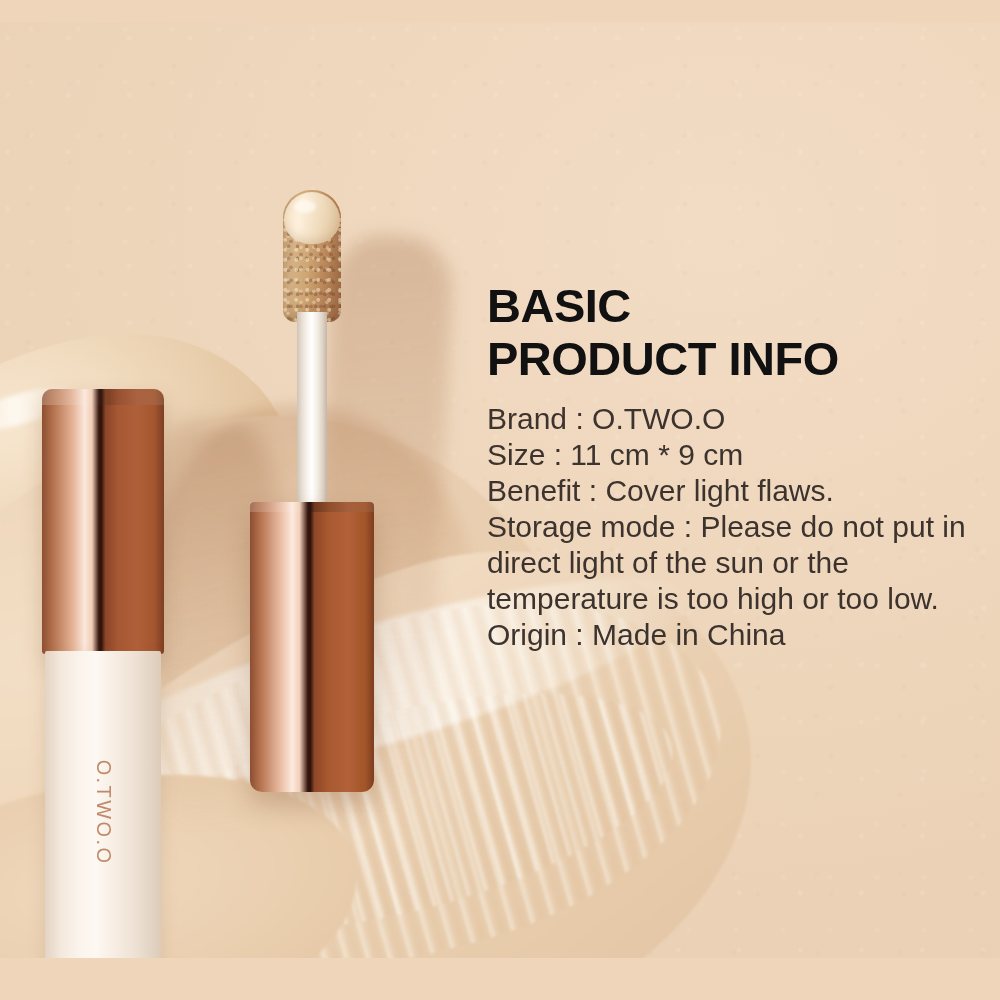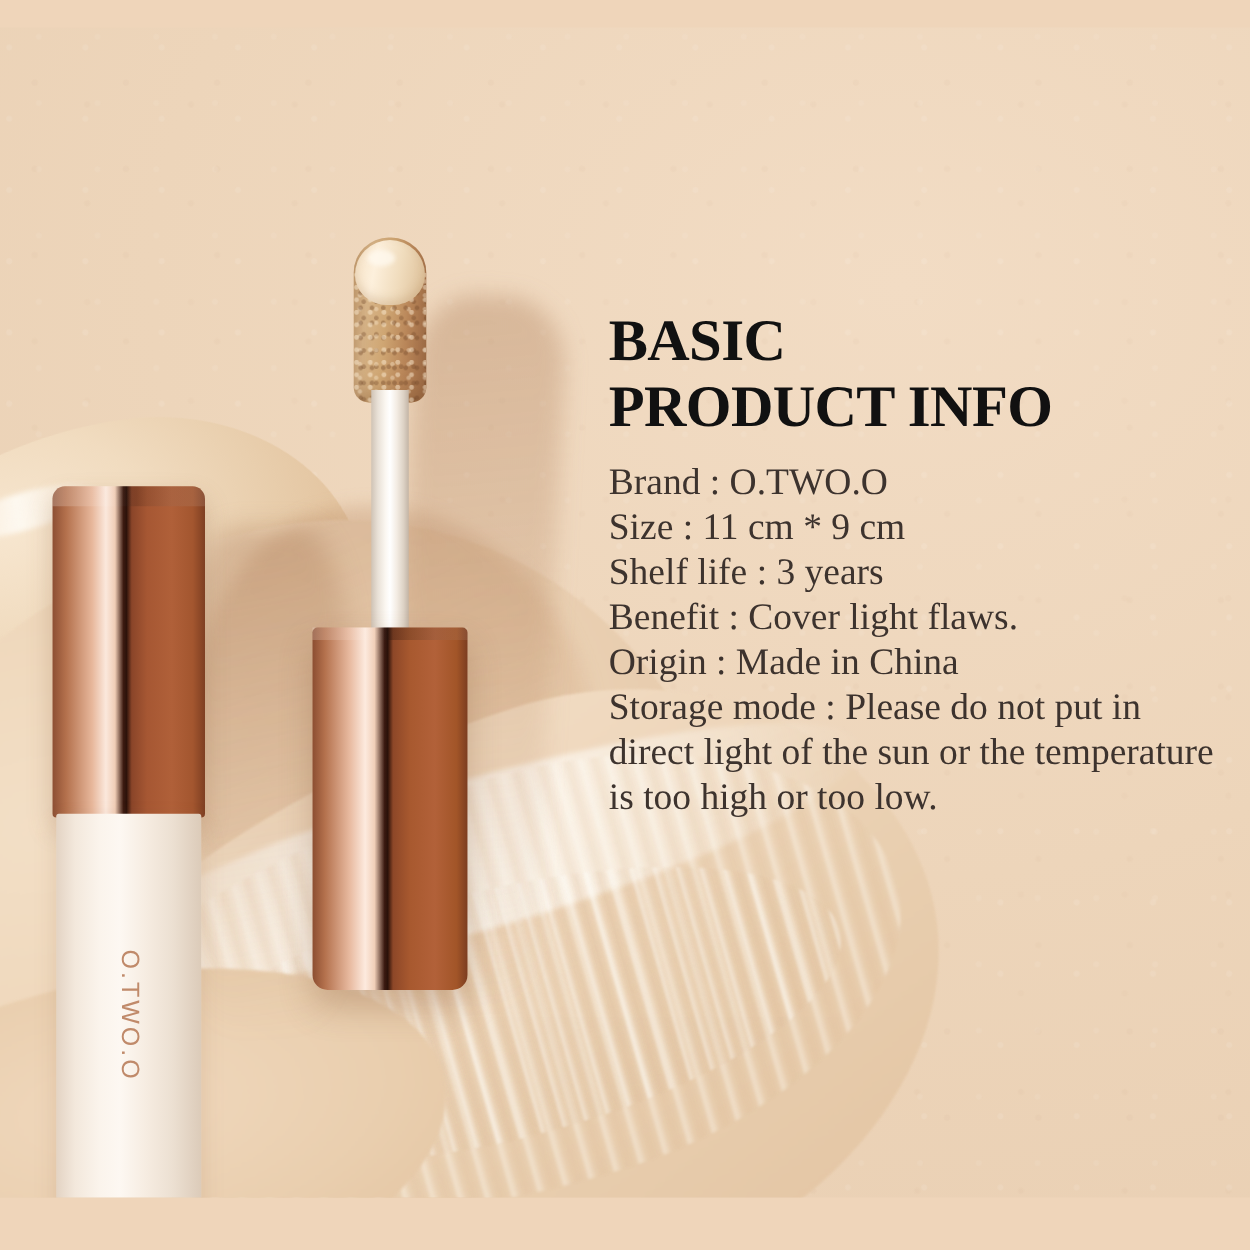--- a/index.html
+++ b/index.html
@@ -315,23 +315,22 @@
     background: linear-gradient(170deg, rgba(165,114,76,.34) 0%, rgba(180,132,94,.16) 55%, rgba(190,146,108,0) 100%);
     filter: blur(10px);
     border-radius: 30%;
     pointer-events: none;
   }
 
   
   #info {
     position: absolute;
     left: 487px;
-    top: 225px;
+    top: 258px;
     width: 500px;
-    font-family: Liberation Serif, serif;
   }
   #info .heading {
     color: #111111;
     font-size: 47px;
     font-weight: bold;
     line-height: 1.12;
     letter-spacing: -0.5px;
     margin: 0 0 16px 0;
   }
   #info .heading div { white-space: nowrap; }
@@ -387,21 +386,20 @@
     </div>
 
     <div id="info">
       <div class="heading">
         <div>BASIC</div>
         <div>PRODUCT INFO</div>
       </div>
       <div class="specs">
         <div class="spec">Brand :  O.TWO.O</div>
         <div class="spec">Size :  11 cm * 9 cm</div>
-        <div class="spec">Shelf life :  3 years</div>
         <div class="spec">Benefit :  Cover light flaws.</div>
+        <div class="spec wrap">Storage mode  :  Please do not put in direct light of the sun or the temperature is too high or too low.</div>
         <div class="spec">Origin :  Made in China</div>
-        <div class="spec wrap">Storage mode  :  Please do not put in direct light of the sun or the temperature is too high or too low.</div>
       </div>
     </div>
 
   </div>
 </div>
 
 </body></html>

